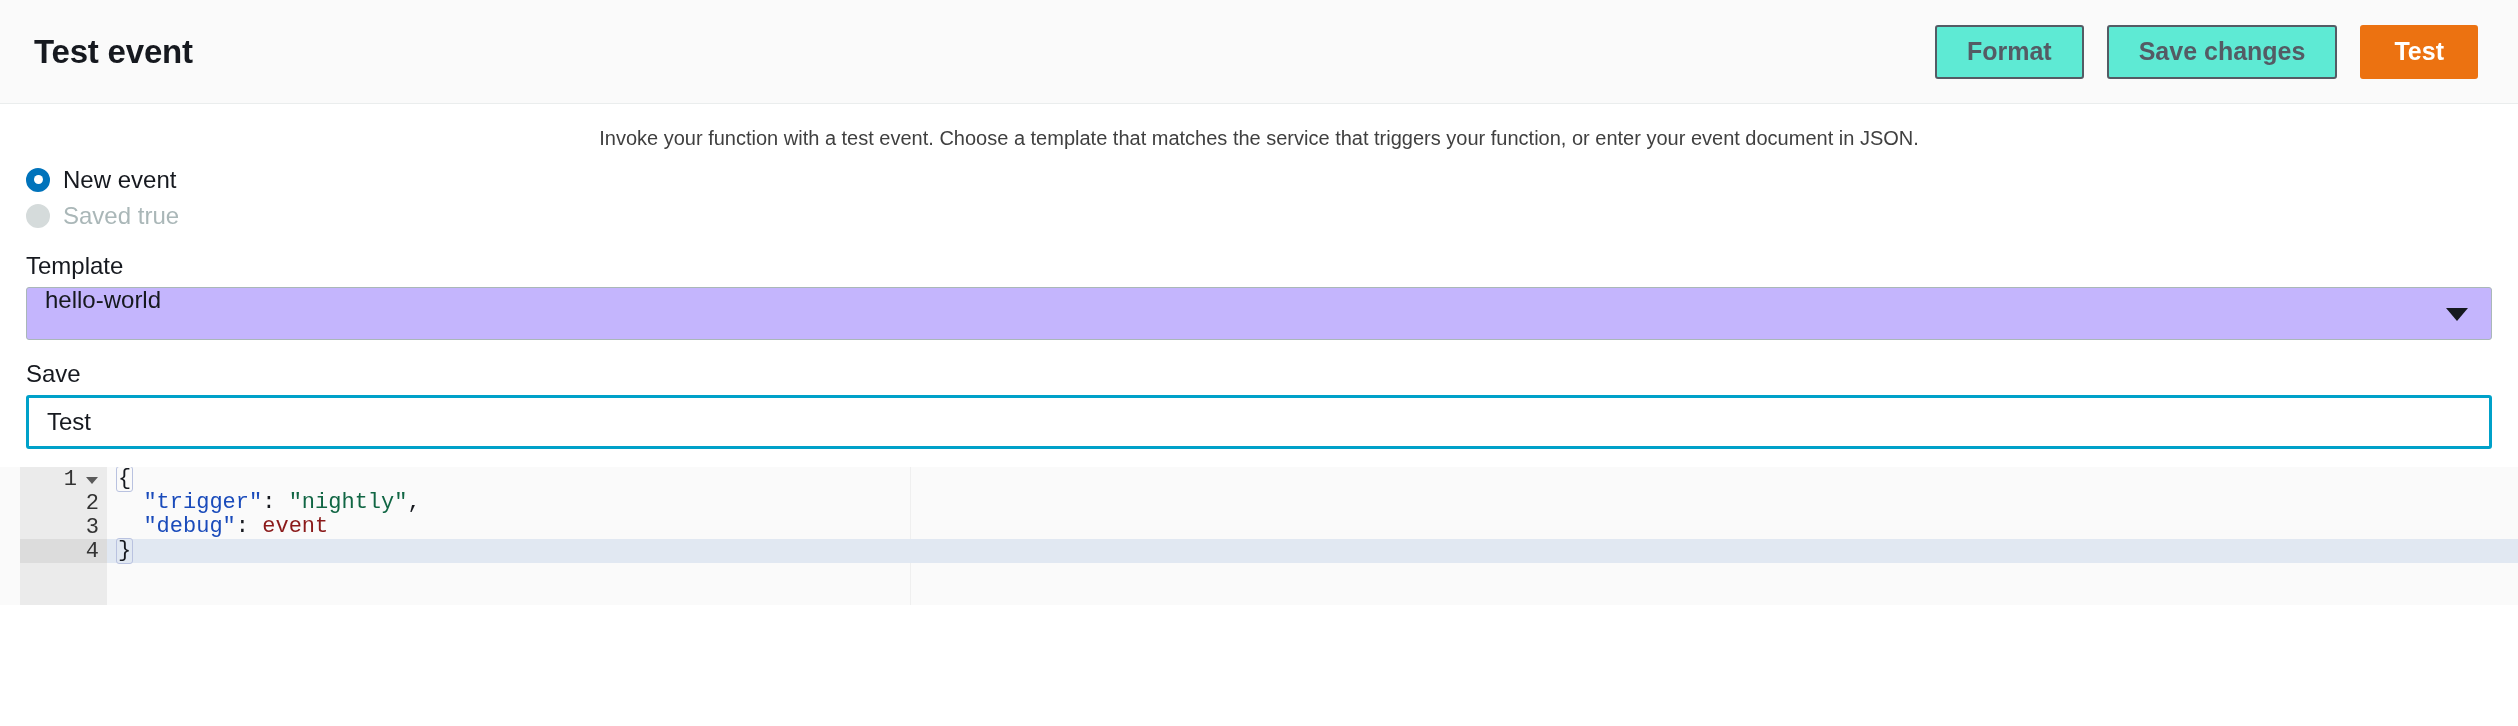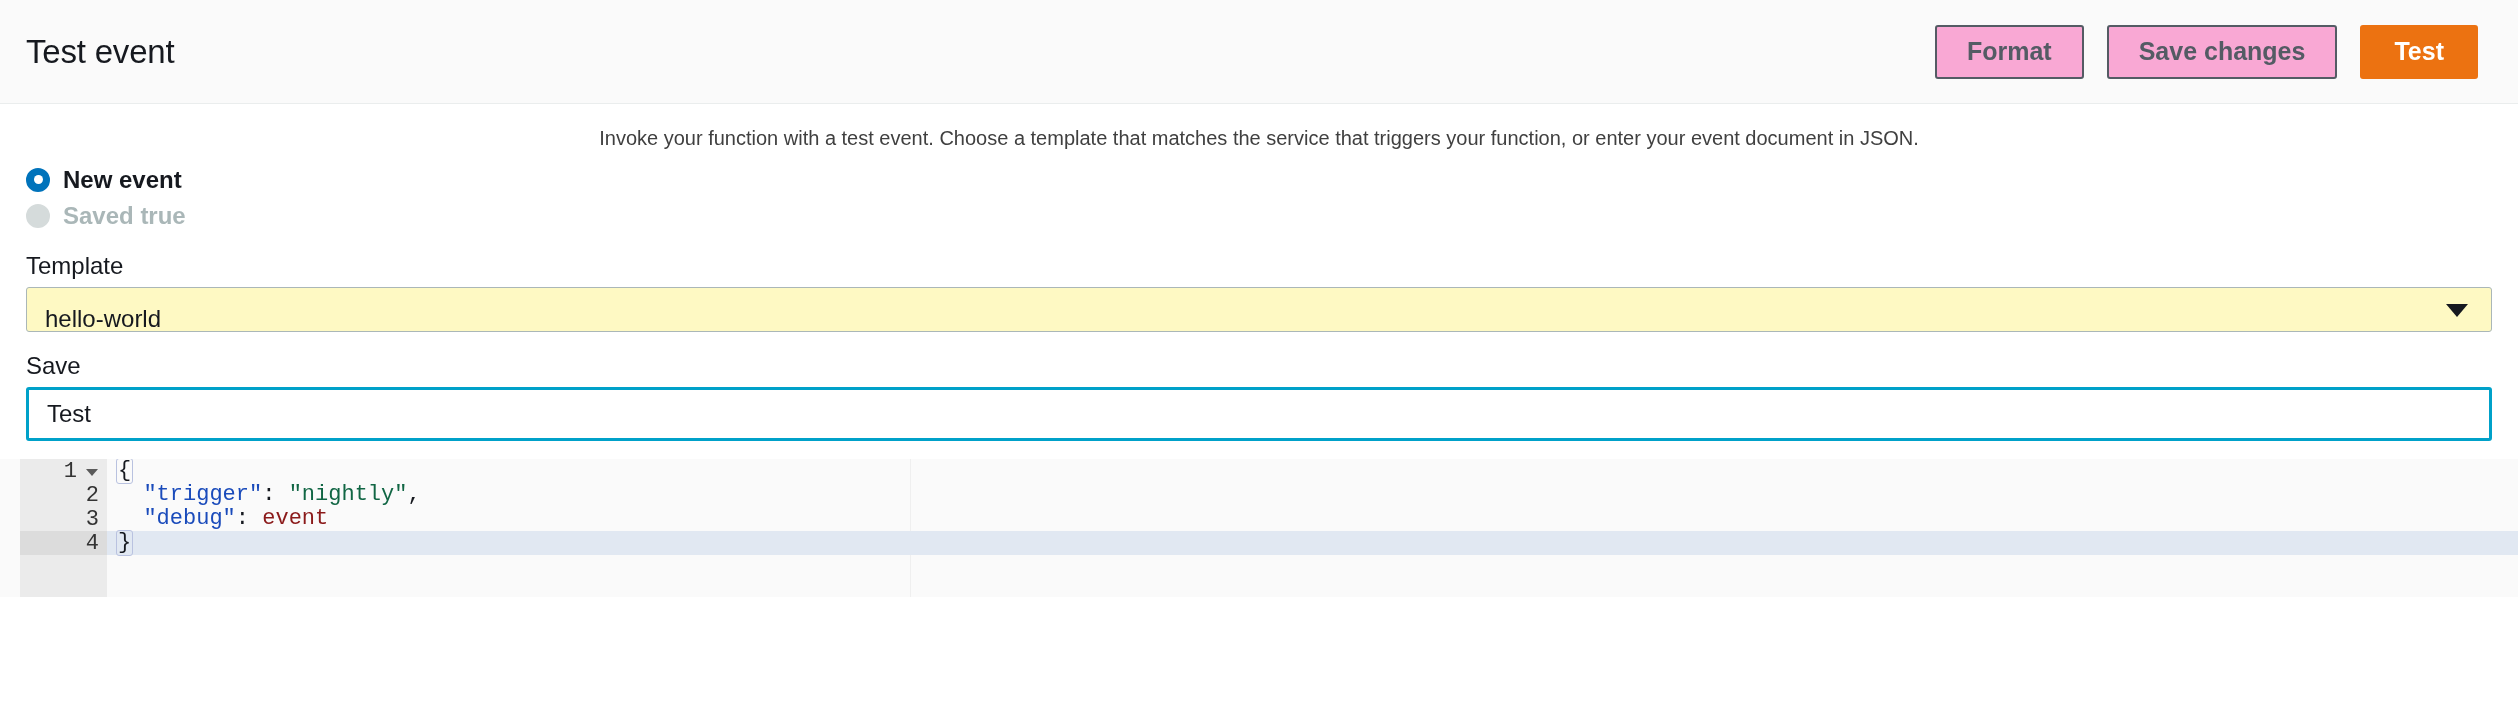--- a/index.html
+++ b/index.html
@@ -21,25 +21,25 @@
     height: 104px;
     background: #fafafa;
     border-bottom: 1px solid #eaeded;
     box-sizing: border-box;
     display: flex;
     align-items: center;
     padding: 0 40px 0 26px;
   }
   .panel-title {
     font-size: 33px;
-    font-weight: normal;
+    font-weight: bold;
     color: #16191f;
     letter-spacing: -0.2px;
     line-height: 1;
-    margin: 0;
+    margin: 8px;
     flex: 1 1 auto;
   }
   .header-actions {
     display: flex;
     align-items: center;
     gap: 23px;
     flex: 0 0 auto;
   }
   .btn {
     font-family: "Liberation Sans", sans-serif;
@@ -48,21 +48,21 @@
     line-height: 1;
     border-radius: 3px;
     cursor: pointer;
     box-sizing: border-box;
     display: inline-flex;
     align-items: center;
     justify-content: center;
     white-space: nowrap;
   }
   .btn-normal {
-    background: #f9a8d4;
+    background: #5eead4;
     border: 2px solid #545b64;
     color: #545b64;
     height: 54px;
     padding: 0 30px;
   }
   .btn-primary {
     background: #ec7211;
     border: 2px solid #ec7211;
     color: #ffffff;
     height: 54px;
@@ -119,40 +119,39 @@
     background: #ffffff;
   }
   .radio-mark.disabled {
     background: #d5dbdb;
     border: 2px solid #d5dbdb;
   }
   .radio-label {
     font-size: 24px;
     line-height: 1;
     color: #16191f;
-    font-weight: bold;
   }
   .radio-label.disabled { color: #aab7b8; }
 
   
   .field-label {
     font-size: 24px;
     line-height: 1;
     color: #16191f;
     margin: 22px 0 9px 0;
   }
   .select-box {
     position: relative;
-    height: 45px;
-    background: #fef9c3;
+    height: 53px;
+    background: #c4b5fd;
     border: 1.5px solid #aab7b8;
     border-radius: 3px;
     box-sizing: border-box;
     display: flex;
-    align-items: flex-end;
+    align-items: flex-start;
     padding: 0 60px 0 18px;
     cursor: pointer;
   }
   .select-value {
     font-size: 24px;
     line-height: 1;
     color: #16191f;
   }
   .select-arrow {
     position: absolute;

